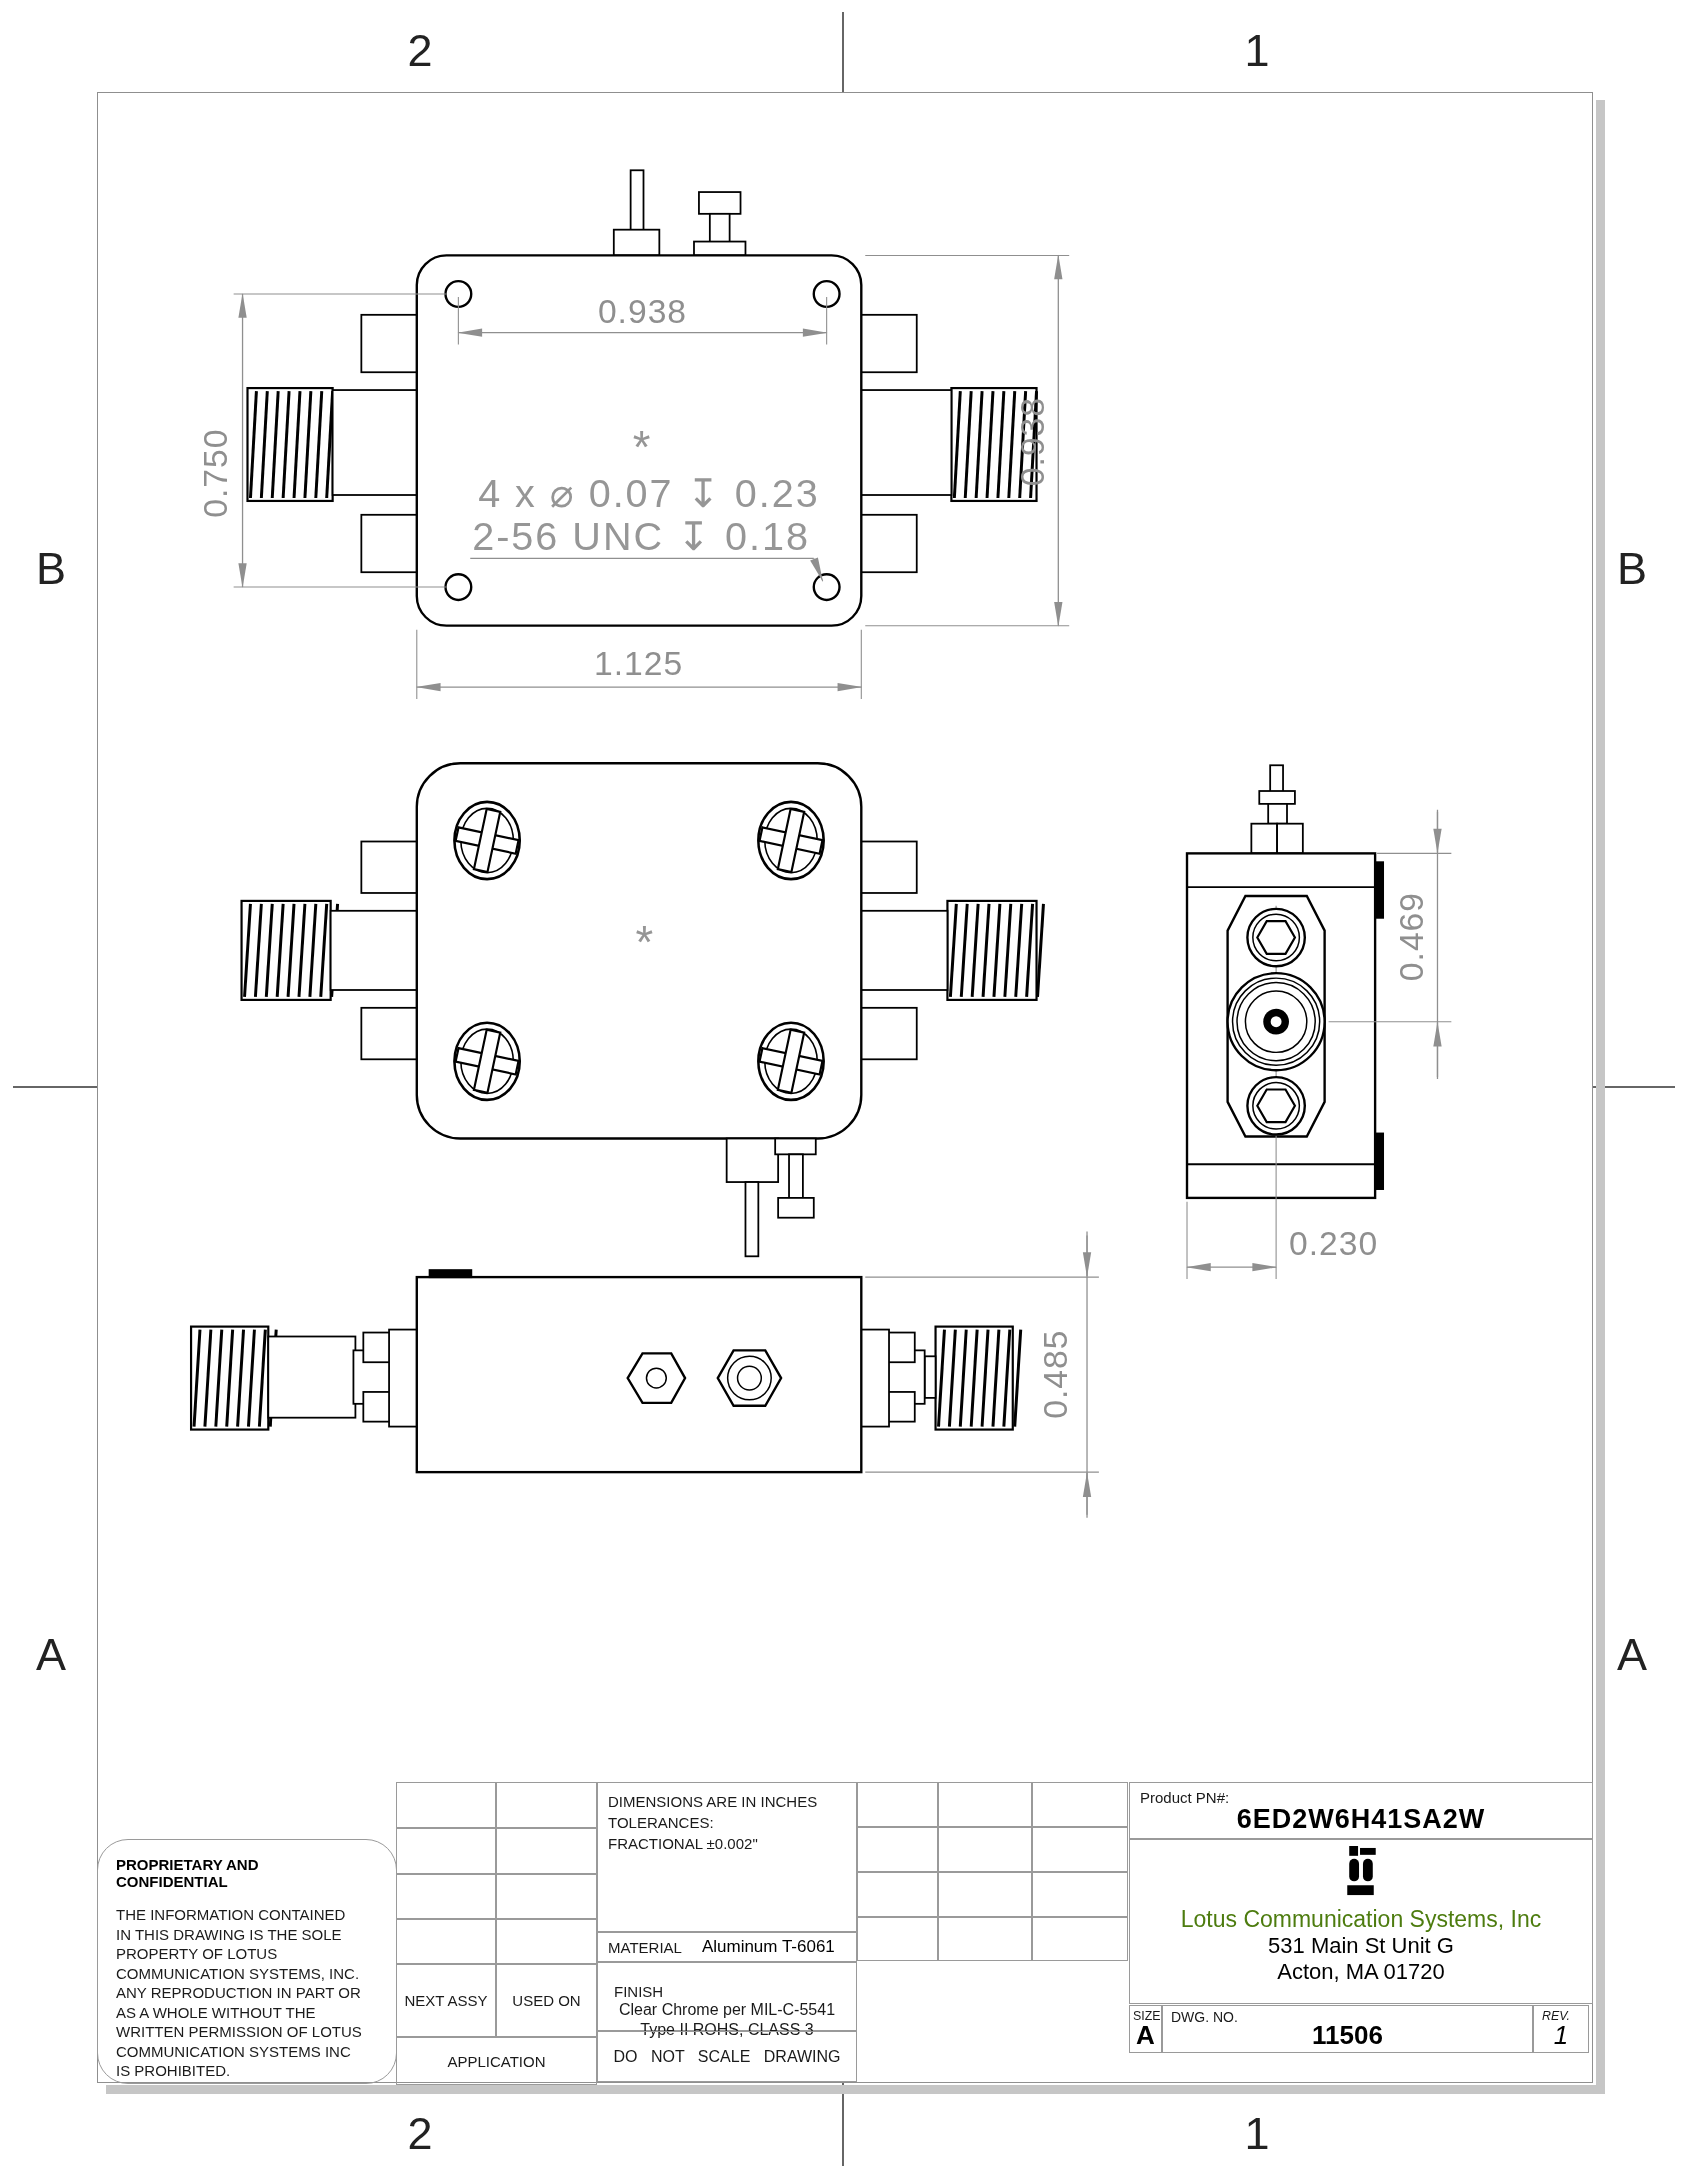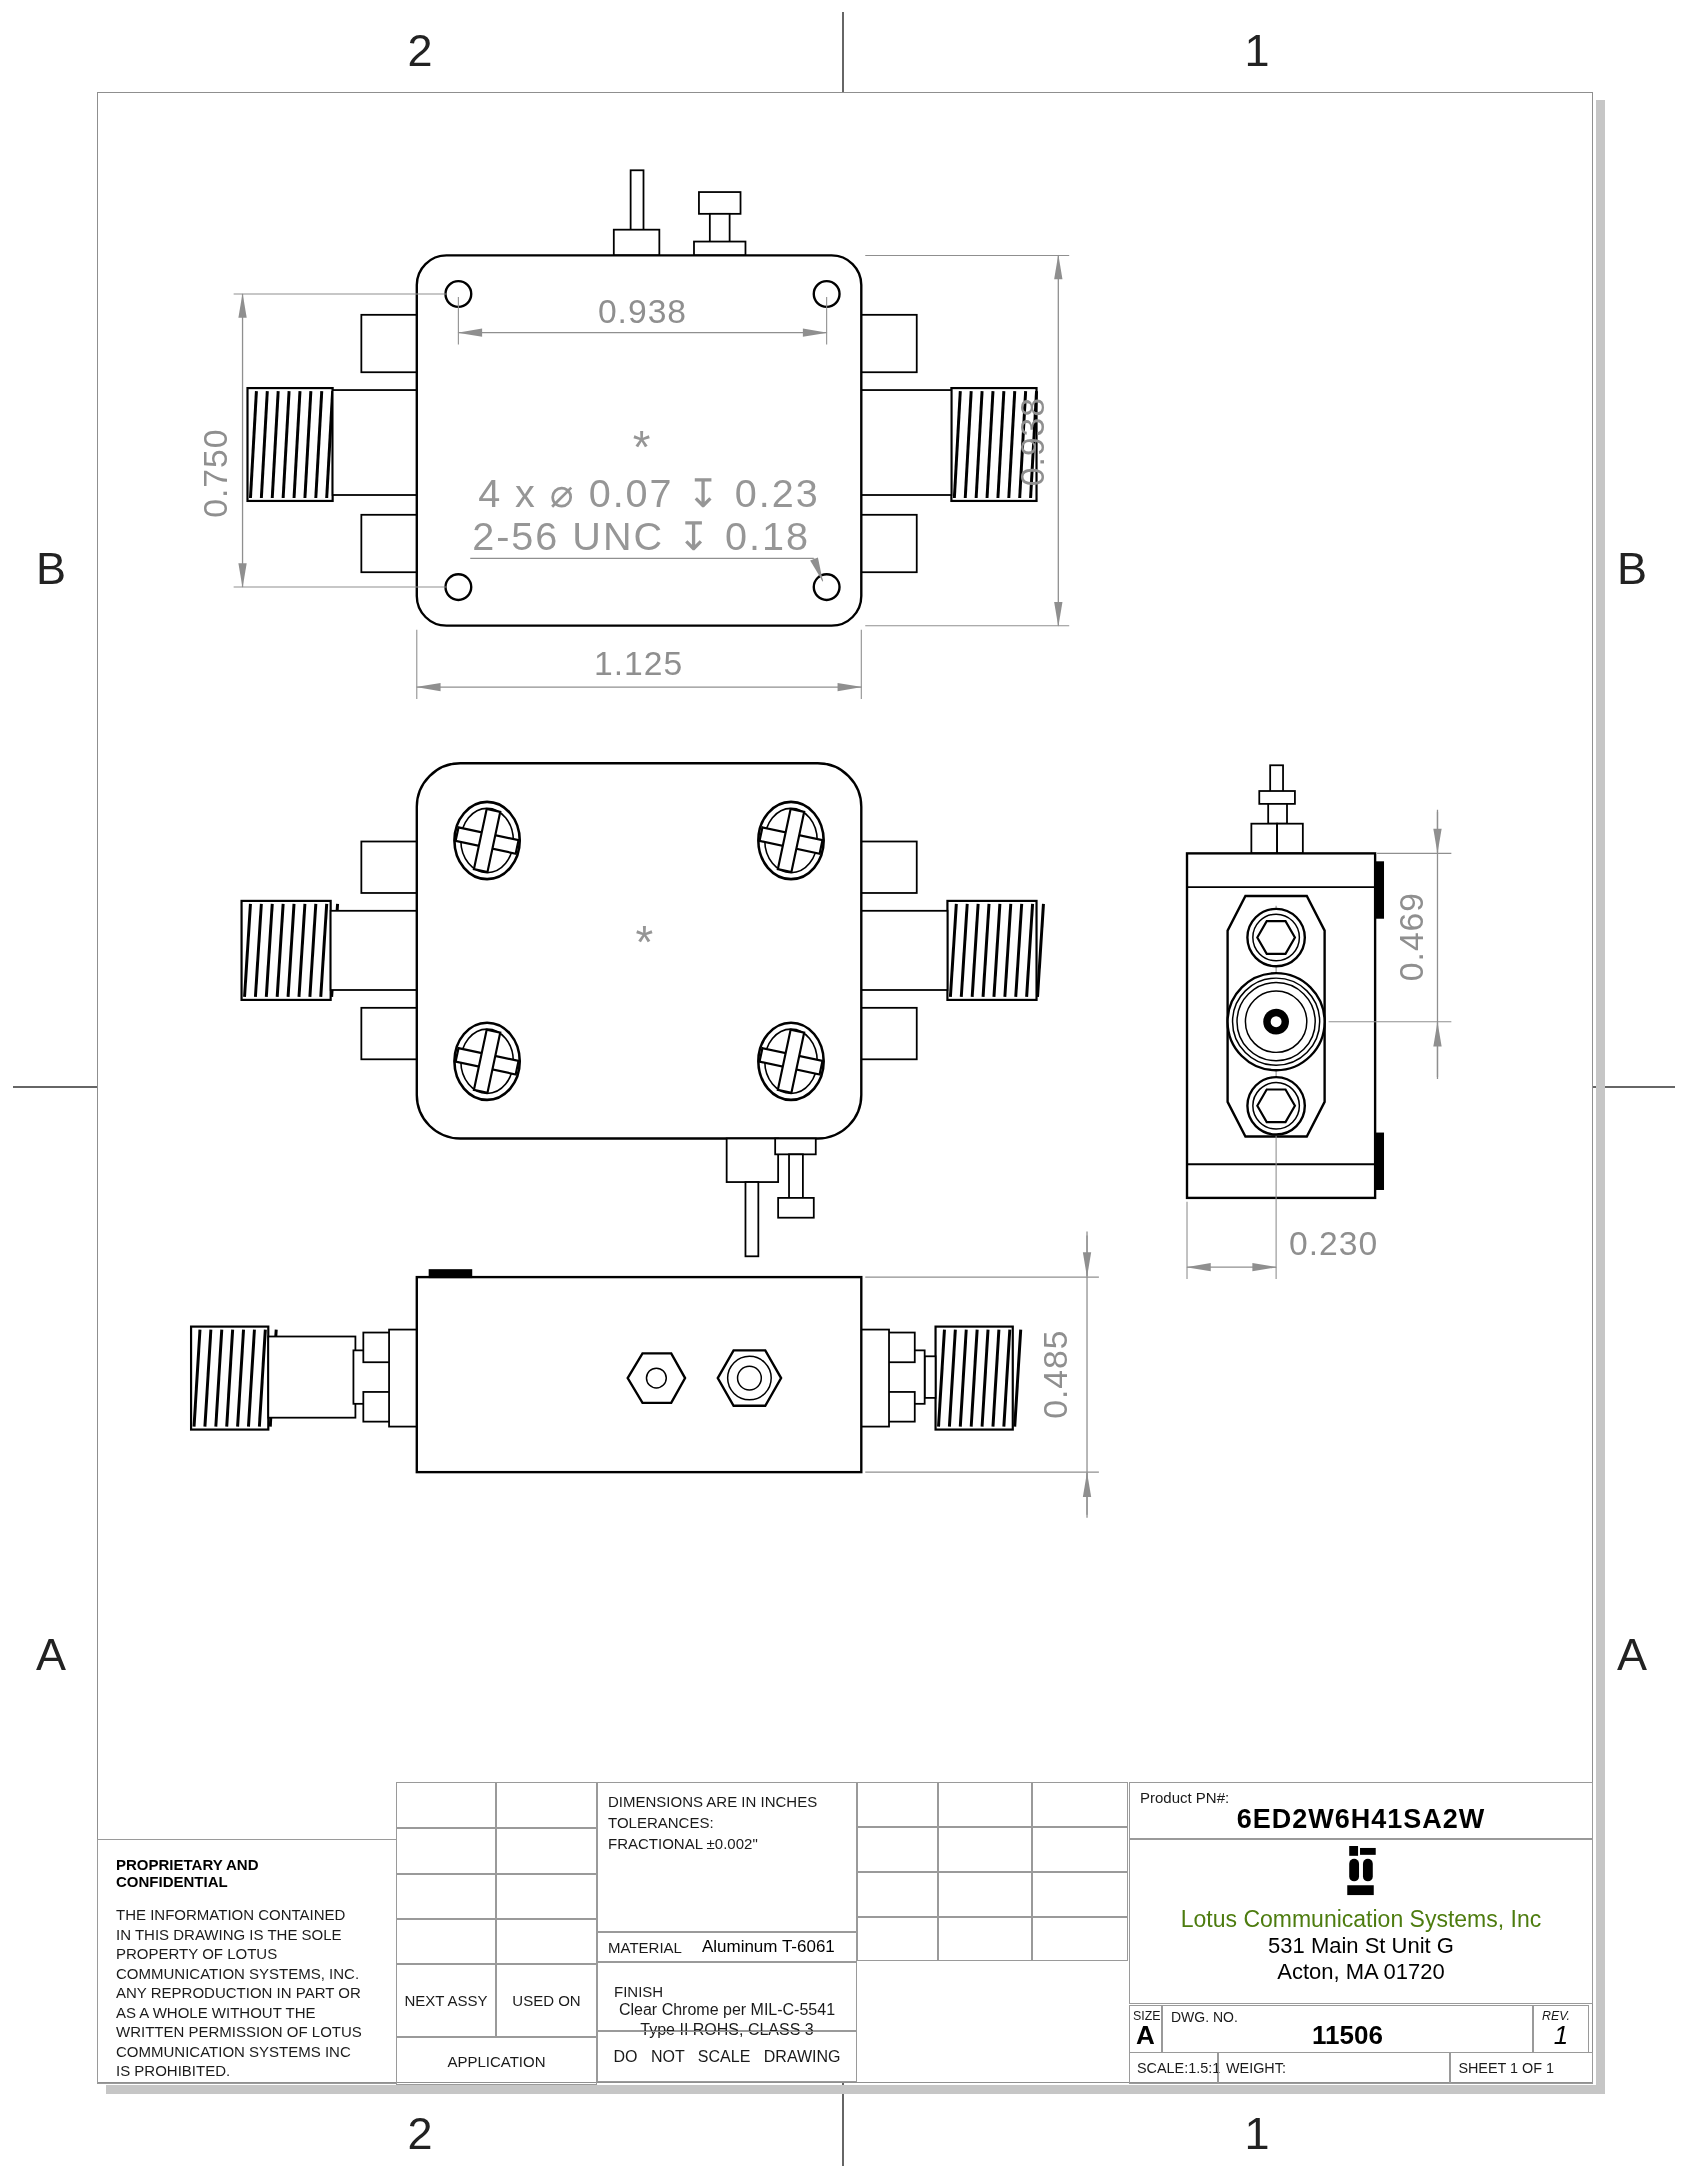--- a/index.html
+++ b/index.html
@@ -309,21 +309,21 @@
       <line class="dim" x1="1452" y1="820" x2="1452" y2="861" marker-end="url(#ar)"></line>
       <line class="dim" x1="1452" y1="1088" x2="1452" y2="1033" marker-end="url(#ar)"></line>
       <text class="dim" x="1437" y="946" text-anchor="middle" transform="rotate(-90 1437 946)">0.469</text>
 
       <line class="ext" x1="1199" y1="1214" x2="1199" y2="1292"></line>
       <line class="dim" x1="1199" y1="1280" x2="1289" y2="1280" marker-start="url(#ar)" marker-end="url(#ar)"></line>
       <text class="dim" x="1302" y="1268">0.230</text>
     </g>
   </svg>
 
-  <div class="cell" style="left:97px;top:1839px;width:300px;height:245px;padding:16px 34px 0 18px;">
+  <div class="cell" style="left:97px;top:1839px;width:300px;height:245px;padding:16px 34px 0 18px;border-radius:31px;">
     <div class="prop-head">PROPRIETARY AND CONFIDENTIAL</div>
     <div class="prop-body">THE INFORMATION CONTAINED IN THIS DRAWING IS THE SOLE PROPERTY OF LOTUS COMMUNICATION SYSTEMS, INC. ANY REPRODUCTION IN PART OR AS A WHOLE WITHOUT THE WRITTEN PERMISSION OF LOTUS COMMUNICATION SYSTEMS INC IS PROHIBITED.</div>
   </div>
 
   <div class="gridbox" style="left:396px;top:1782px;grid-template-columns:100px 101px;grid-template-rows:46px 46px 45px 45px 73px 48px;">
     <div class="gc"></div>
     <div class="gc"></div>
     <div class="gc"></div>
     <div class="gc"></div>
     <div class="gc"></div>
@@ -394,20 +394,15 @@
     <div class="sub" style="width:371px;">
       <span class="xs-lbl" style="font-size:14px;">DWG. NO.</span>
       <div class="big-val">11506</div>
     </div>
     <div class="sub" style="width:56px;font-style:italic;">
       <span class="xs-lbl">REV.</span>
       <div class="rev-val">1</div>
     </div>
   </div>
 
-  <div class="subrow" style="left:1129px;top:2052px;width:464px;height:32px;">
-    <div class="sub brow" style="width:89px;">SCALE:1.5:1</div>
-    <div class="sub brow" style="width:233px;">WEIGHT:</div>
-    <div class="sub brow" style="width:143px;">SHEET 1 OF 1</div>
-  </div>
 
 </div>
 
 
 </body></html>

